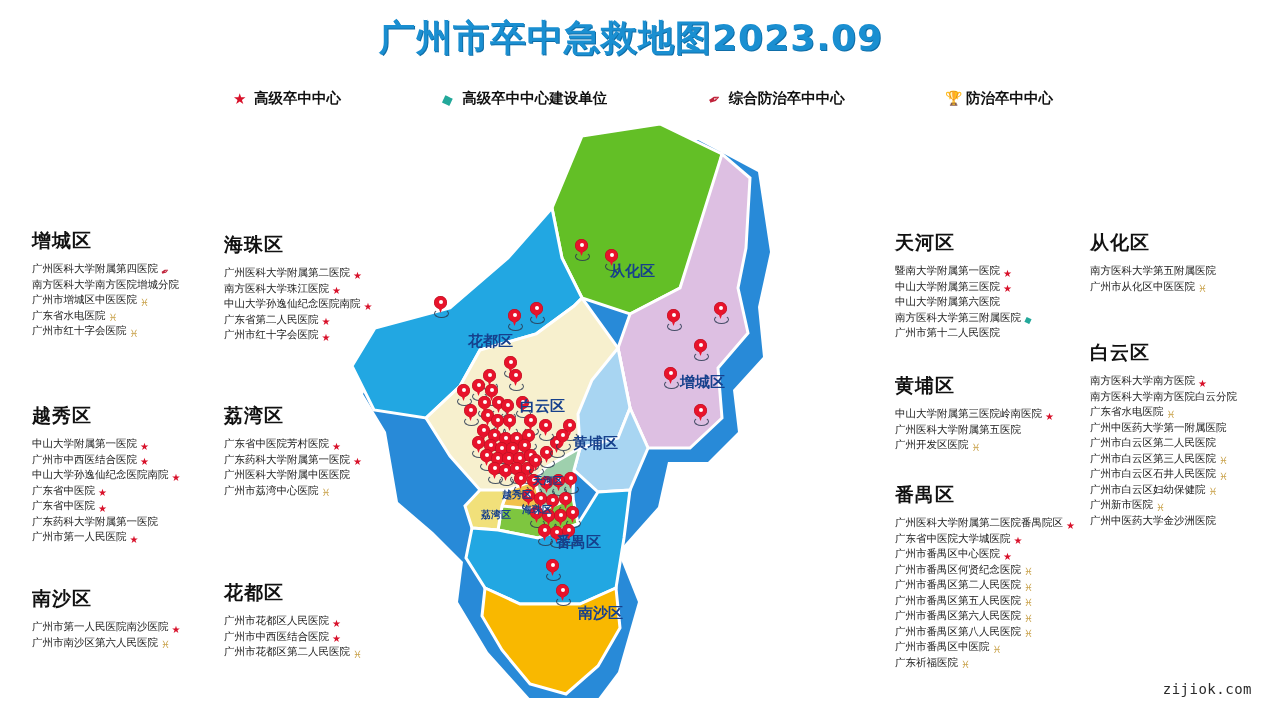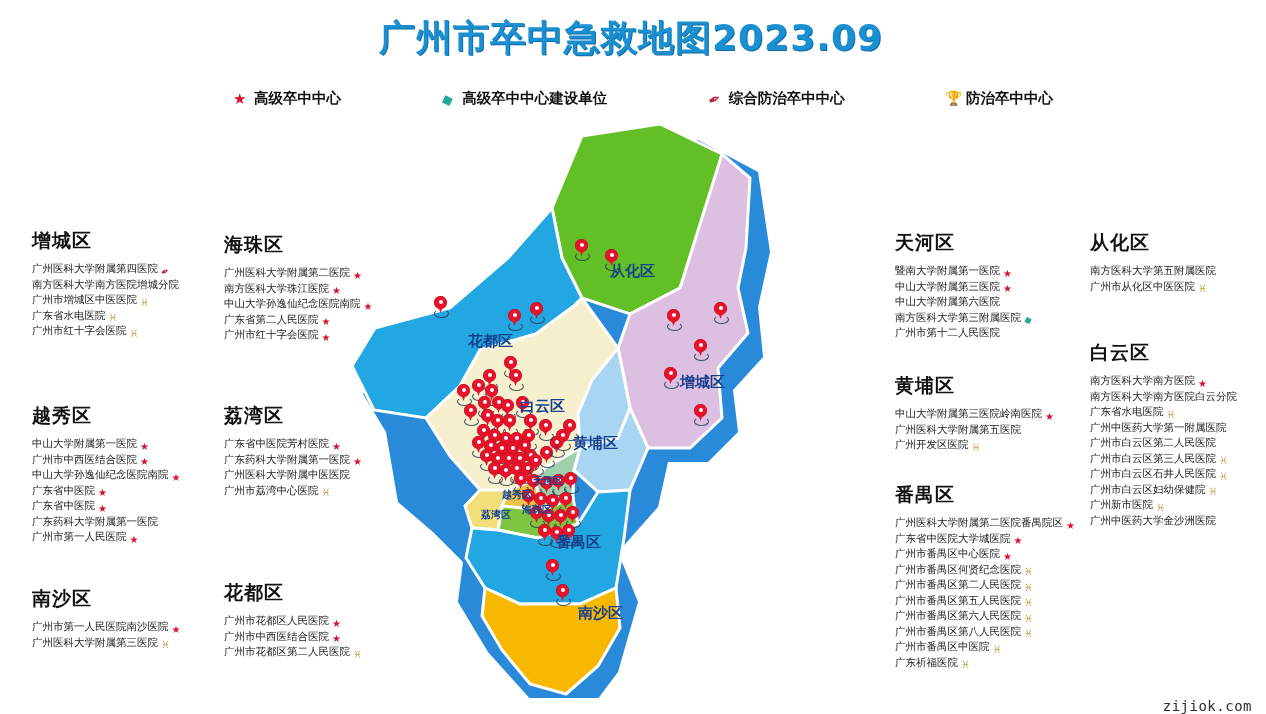--- a/index.html
+++ b/index.html
@@ -66,21 +66,21 @@
     position:absolute;left:3.5px;top:9px;width:6px;height:8px;background:#e8132b;
     clip-path:polygon(0 0,100% 0,50% 100%);
   }
   .pin .dot{position:absolute;left:4.5px;top:4px;width:4px;height:4px;border-radius:50%;background:#fff;}
   .pin .shadow{
     position:absolute;left:0px;top:13px;width:13px;height:7px;border-radius:50%;
     border:1.2px solid #2b3a52;border-top-color:transparent;opacity:.85;
   }
 
   .watermark{
-    position:absolute;right:14px;bottom:0;font-family:"DejaVu Sans Mono",monospace;
+    position:absolute;right:14px;bottom:17px;font-family:"DejaVu Sans Mono",monospace;
     font-size:14px;color:#2b2b2b;letter-spacing:.5px;margin-top:7px;
   }
 </style>
 </head>
 <body>
 
 <div id="page">
 
   <div class="title">
     <span>广州市卒中急救地图</span><span class="yr">2023.09</span>
@@ -628,21 +628,21 @@
       </ul>
   </div>
   <div class="block" style="left:32px;top:586px;">
     <h3>南沙区</h3>
     <ul>
         <li>
           <span>广州市第一人民医院南沙医院</span>
           <span class="mk star">★</span>
         </li>
         <li>
-          <span>广州医科大学附属第三医院</span>
+          <span>广州市南沙区第六人民医院</span>
           <span class="mk trophy">♓</span>
         </li>
       </ul>
   </div>
 
   <div class="block" style="left:224px;top:232px;">
     <h3>海珠区</h3>
     <ul>
         <li>
           <span>广州医科大学附属第二医院</span>

